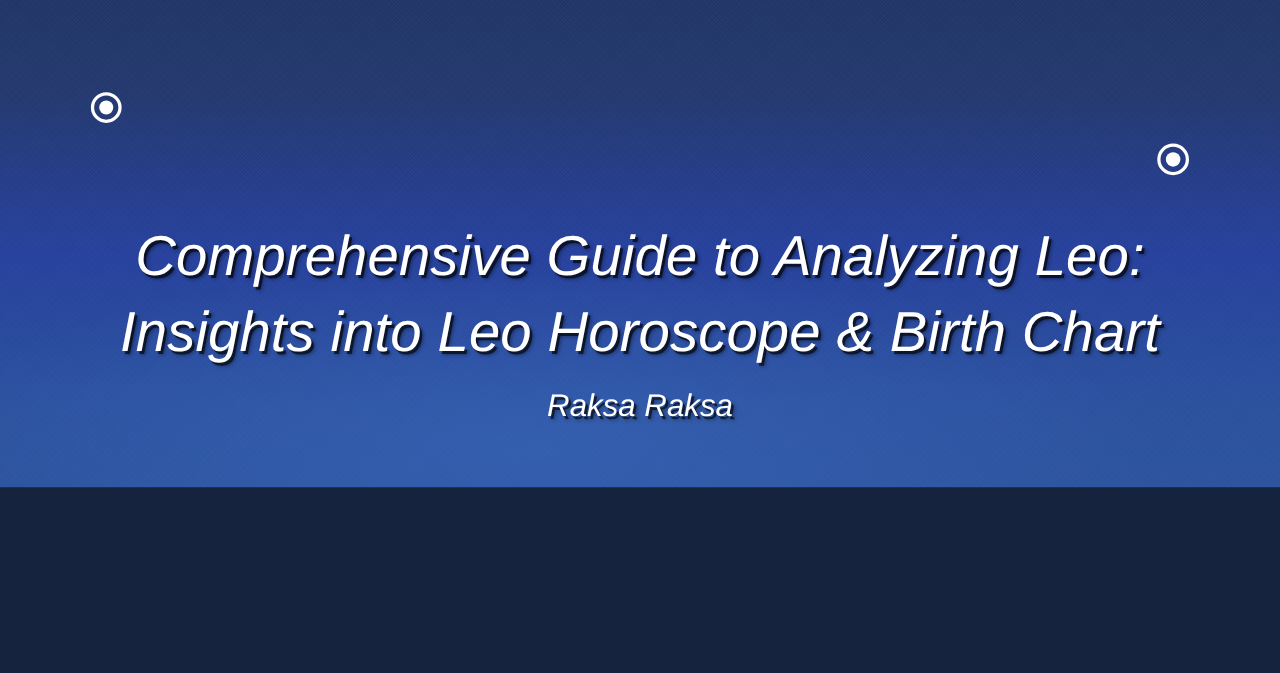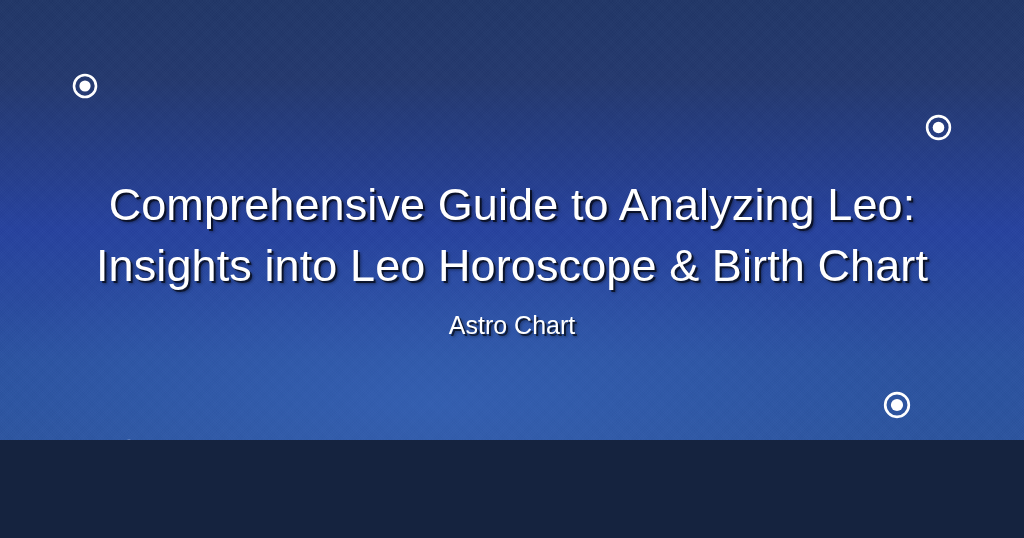--- a/index.html
+++ b/index.html
@@ -8,23 +8,24 @@
     padding: 0;
     background: #15233f;
   }
   body {
     font-family: "Liberation Sans", sans-serif;
   }
 
   .slide {
     position: relative;
     width: 1024px;
-    height: 440px;
+    height: 390px;
     overflow: hidden;
     background: linear-gradient(180deg, #213768 0%, #24396f 18%, #27429f 52%, #2b52a0 82%, #2c549f 100%);
+    font-style: italic;
   }
 
   
   .slide::before {
     content: "";
     position: absolute;
     inset: 0;
     pointer-events: none;
     background-image:
       repeating-linear-gradient(45deg, rgba(255,255,255,0.012) 0 1px, rgba(0,0,0,0.012) 1px 2px),
@@ -116,16 +117,16 @@
   <span class="deco" id="deco-3" style="left: 113px; top: 437px;">
     <svg width="32" height="32" viewBox="0 0 32 32" aria-hidden="true">
       <circle cx="16" cy="16" r="11.8" fill="none" stroke="#ffffff" stroke-width="2.7"></circle>
       <circle cx="16" cy="16" r="6.1" fill="#ffffff"></circle>
     </svg>
   </span>
 
   <div class="content">
     <h1 class="title">Comprehensive Guide to Analyzing Leo:
 Insights into Leo Horoscope &amp; Birth Chart</h1>
-    <p class="subtitle">Astro Chart</p>
+    <p class="subtitle">Raksa Raksa</p>
   </div>
 
 </div>
 
 </body></html>

